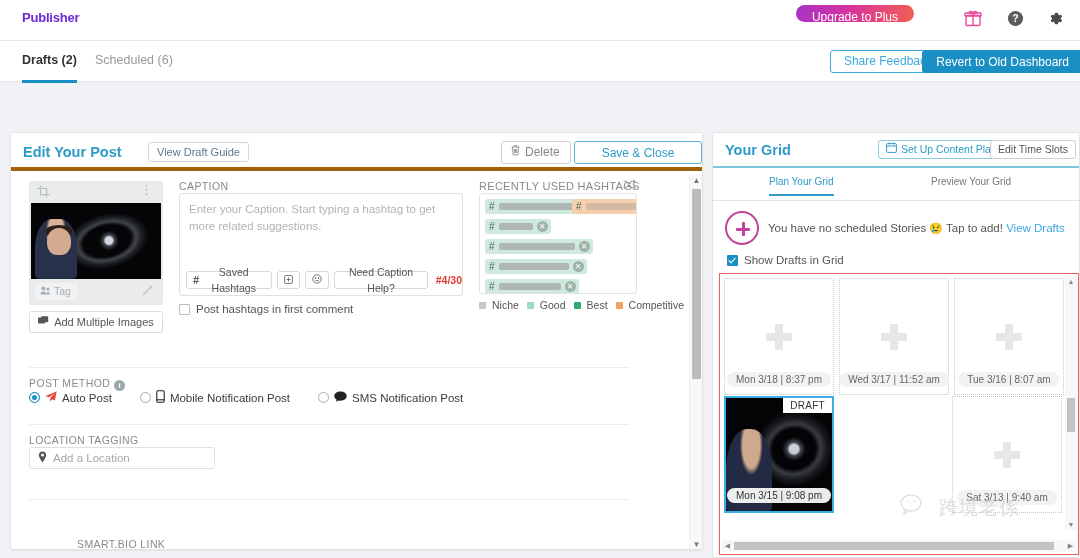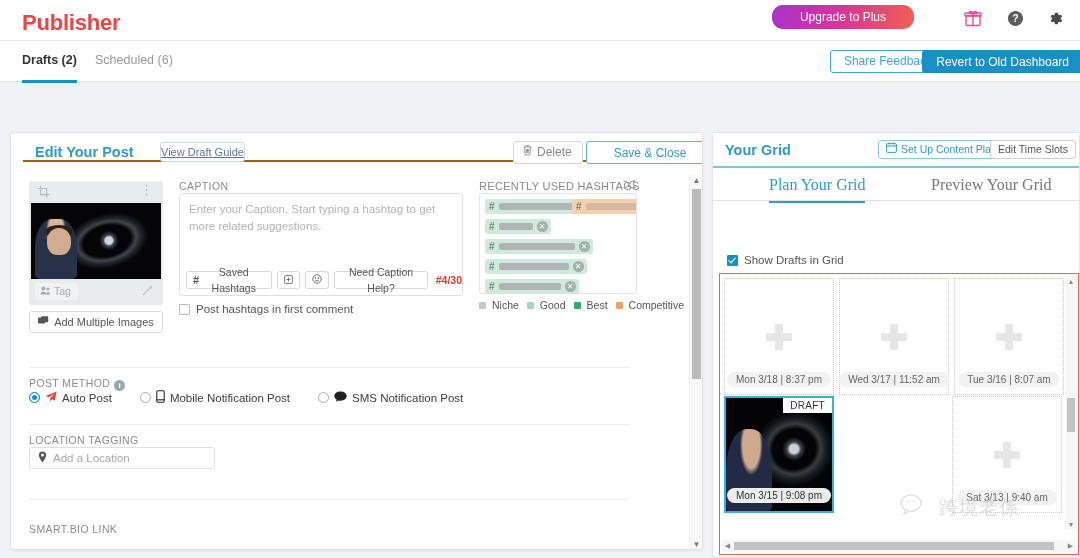--- a/index.html
+++ b/index.html
@@ -13,26 +13,26 @@
     color: #444;
   }
 
   
   .topbar {
     position: absolute; left: 0; top: 0; width: 1080px; height: 41px;
     background: #fff; border-bottom: 1px solid #e8e8e8;
   }
   .app-title {
     position: absolute; left: 22px; top: 10px;
-    font-size: 22px; font-weight: bold; color: #ef4444;
+    font-size: 13px; font-weight: bold; color: #6d28d9;
     letter-spacing: -0.2px;
   }
   .upgrade-btn {
     position: absolute; right: 166px; top: 5px;
-    height: 24px; padding: 0 28px;
+    height: 17px; padding: 0 16px;
     border: none; border-radius: 11px;
     background: linear-gradient(100deg,#a933c8 0%, #d6339c 45%, #f25f52 100%);
     color: #fff; font-size: 12px; font-family: "Liberation Sans", sans-serif;
     line-height: 24px; text-align: center; cursor: pointer;
     white-space: nowrap;
   }
   .hdr-icon {
     position: absolute; top: 7px; width: 22px; height: 22px;
     display: flex; align-items: center; justify-content: center;
     cursor: pointer;
@@ -70,32 +70,32 @@
 
   
   .left-card {
     position: absolute; left: 10px; top: 132px;
     width: 693px; height: 418px;
     background: #fff; border: 1px solid #e3e3e3; border-radius: 3px;
     box-shadow: 0 1px 2px rgba(0,0,0,0.06);
     overflow: hidden;
   }
   .lc-head {
-    position: absolute; left: 12px; top: 0; width: 693px; height: 29px;
-    border-bottom: 2px solid #a16207; background: #fff;
+    position: absolute; left: 0; top: 0; width: 693px; height: 38px;
+    border-bottom: 4px solid #a16207; background: #fff;
   }
   .lc-title {
     position: absolute; left: 12px; top: 11px;
     font-size: 14.5px; font-weight: bold; color: #2f9bc9;
   }
   .draft-guide-btn {
     position: absolute; left: 137px; top: 9px; height: 20px;
-    padding: 0 0; line-height: 18px;
+    padding: 0 8px; line-height: 18px;
     border: 1px solid #cfd8dc; border-radius: 3px; background: #fff;
-    color: #5b7a8c; font-size: 11px; font-family: "Liberation Sans", sans-serif; cursor: pointer; text-decoration: underline;
+    color: #5b7a8c; font-size: 11px; font-family: "Liberation Sans", sans-serif; cursor: pointer;
   }
   .delete-btn {
     position: absolute; left: 490px; top: 8px; height: 23px;
     padding: 0 10px 0 8px; line-height: 21px;
     border: 1px solid #d3d3d3; border-radius: 3px; background: #fff;
     color: #888; font-size: 12px; font-family: "Liberation Sans", sans-serif; cursor: pointer;
     display: flex; align-items: center; gap: 4px;
   }
   .save-close-btn {
     position: absolute; left: 563px; top: 8px; width: 128px; height: 23px;
@@ -254,21 +254,21 @@
     color: #2f9bc9; font-size: 10.5px; font-family: "Liberation Sans", sans-serif; cursor: pointer;
     display: flex; align-items: center; gap: 4px; line-height: 17px;
   }
   .slots-btn {
     position: absolute; left: 277px; top: 7px; height: 19px; padding: 0 7px;
     border: 1px solid #cfcfcf; border-radius: 3px; background: #fff;
     color: #555; font-size: 10.5px; font-family: "Liberation Sans", sans-serif; cursor: pointer; line-height: 17px;
   }
   .rc-tabs { position: absolute; left: 0; top: 37px; width: 368px; height: 31px; border-bottom: 1px solid #e3e3e3; }
   .rc-tab {
-    position: absolute; top: 6px; font-size: 16px; cursor: pointer; padding-bottom: 7px; font-family: Liberation Serif, serif;
+    position: absolute; top: 6px; font-size: 10px; cursor: pointer; padding-bottom: 7px;
   }
   .rc-tab.active { left: 56px; color: #2f9bc9; border-bottom: 2px solid #2f9bc9; }
   .rc-tab.inactive { left: 218px; color: #777; }
 
   .stories-row { position: absolute; left: 12px; top: 78px; display: flex; align-items: center; gap: 9px; }
   .plus-circle {
     width: 34px; height: 34px; border-radius: 50%;
     border: 2px solid #c0459a; position: relative; cursor: pointer; flex: 0 0 auto;
   }
   .plus-circle::before, .plus-circle::after {
@@ -579,21 +579,21 @@
     <div class="loc-input">
       <span>
         <svg width="9" height="12" viewBox="0 0 9 12" fill="#555">
           <path d="M4.5 0.4C2.4.4.8 2 .8 4.1c0 2.7 3.7 7.5 3.7 7.5s3.7-4.8 3.7-7.5C8.2 2 6.6.4 4.5.4zm0 5.1a1.5 1.5 0 110-3 1.5 1.5 0 010 3z"></path>
         </svg>
       </span>
       <span>Add a Location</span>
     </div>
 
     <div class="divider" style="top:324px;"></div>
-    <div class="sec-label" style="top:348px;">SMART.BIO LINK</div>
+    <div class="sec-label" style="top:363px;margin-left:48px;">SMART.BIO LINK</div>
 
     <div class="vscroll">
       <div class="arrow up">▲</div>
       <div class="thumb"></div>
       <div class="arrow down">▼</div>
     </div>
   </div>
 </div>
 
 <div class="right-card">
@@ -609,20 +609,29 @@
       <span>Set Up Content Plan</span>
     </button>
     <button class="slots-btn">Edit Time Slots</button>
   </div>
 
   <div class="rc-tabs">
     <div class="rc-tab active">Plan Your Grid</div>
     <div class="rc-tab inactive">Preview Your Grid</div>
   </div>
 
+  <div class="stories-row">
+    <div class="plus-circle"></div>
+    <div class="stories-txt">
+      <span>You have no scheduled Stories</span>
+      <span class="emoji">😢</span>
+      <span>Tap to add!</span>
+      <span class="view-drafts">View Drafts</span>
+    </div>
+  </div>
 
   <div class="show-drafts">
     <span class="cb-on"></span>
     <span>Show Drafts in Grid</span>
   </div>
 
   <div class="grid-outline">
     <div class="grid-scroll">
         <div class="cell" style="left: 0px; top: 0px;">
           <div class="bigplus"></div>

